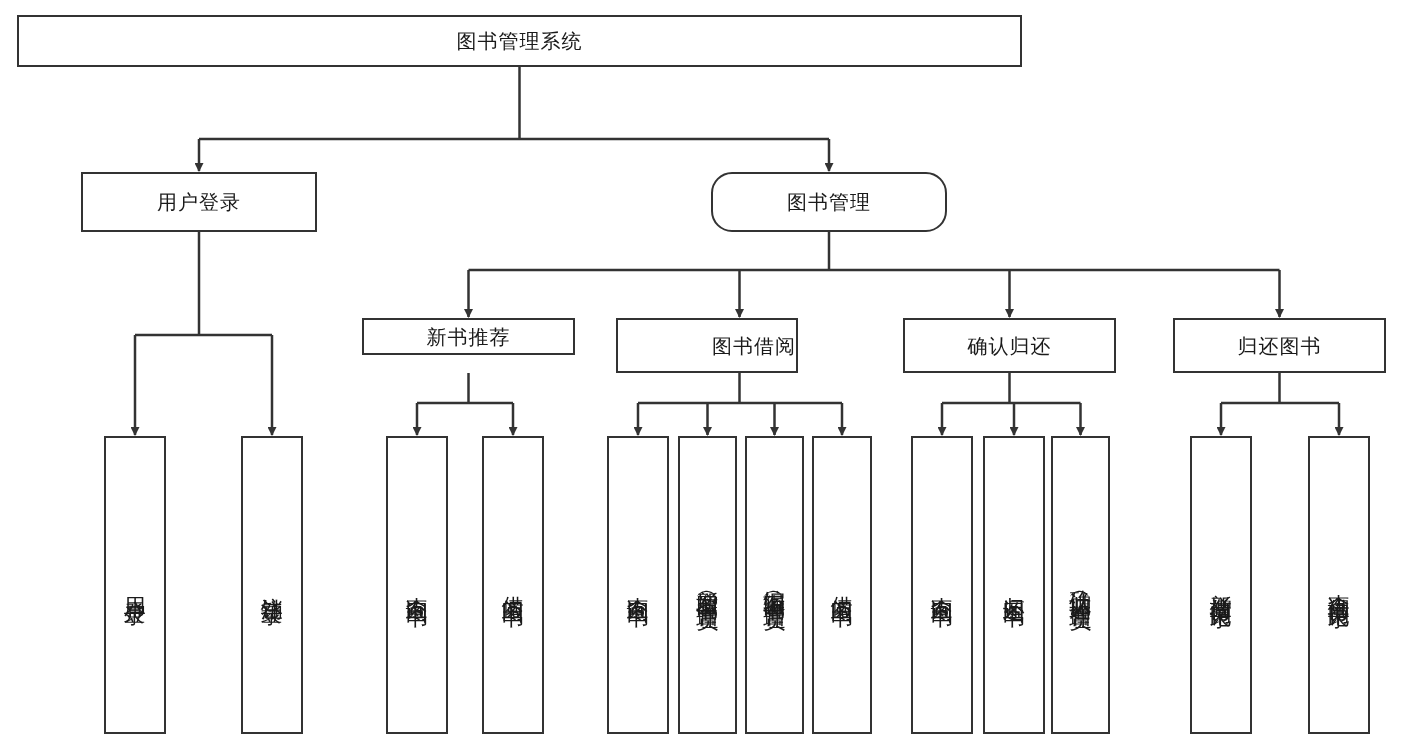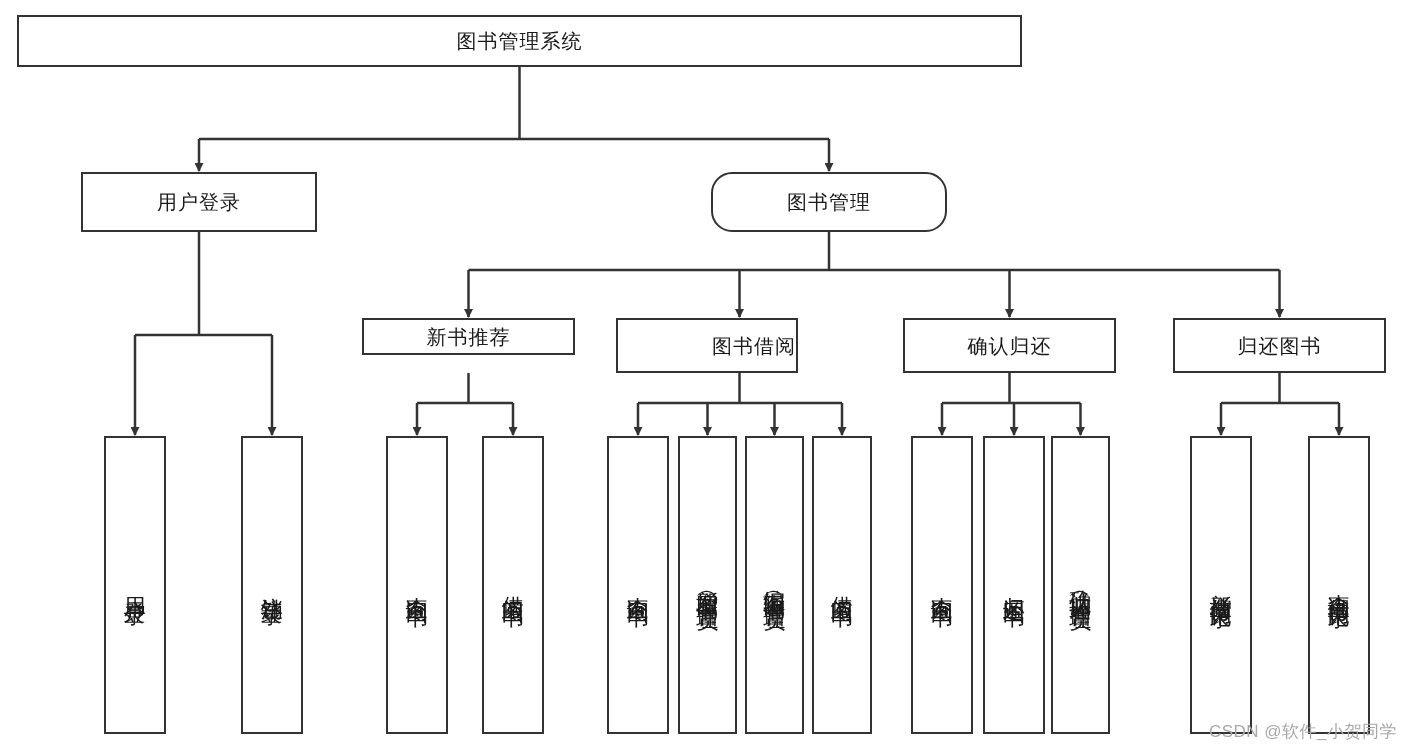--- a/index.html
+++ b/index.html
@@ -170,14 +170,13 @@
         <span class="node-label">确认归还（管理员）</span>
       </div>
       <div class="node vert" style="left: 1190px; top: 436px; width: 62px; height: 298px; border-color: rgb(51, 51, 51);">
         <span class="node-label">新增借阅记录</span>
       </div>
       <div class="node vert" style="left: 1308px; top: 436px; width: 62px; height: 298px; border-color: rgb(51, 51, 51);">
         <span class="node-label">查询借阅记录</span>
       </div>
     </div>
 
-  <div id="watermark">CSDN @软件_小贺同学</div>
 </div>
 
 </body></html>

